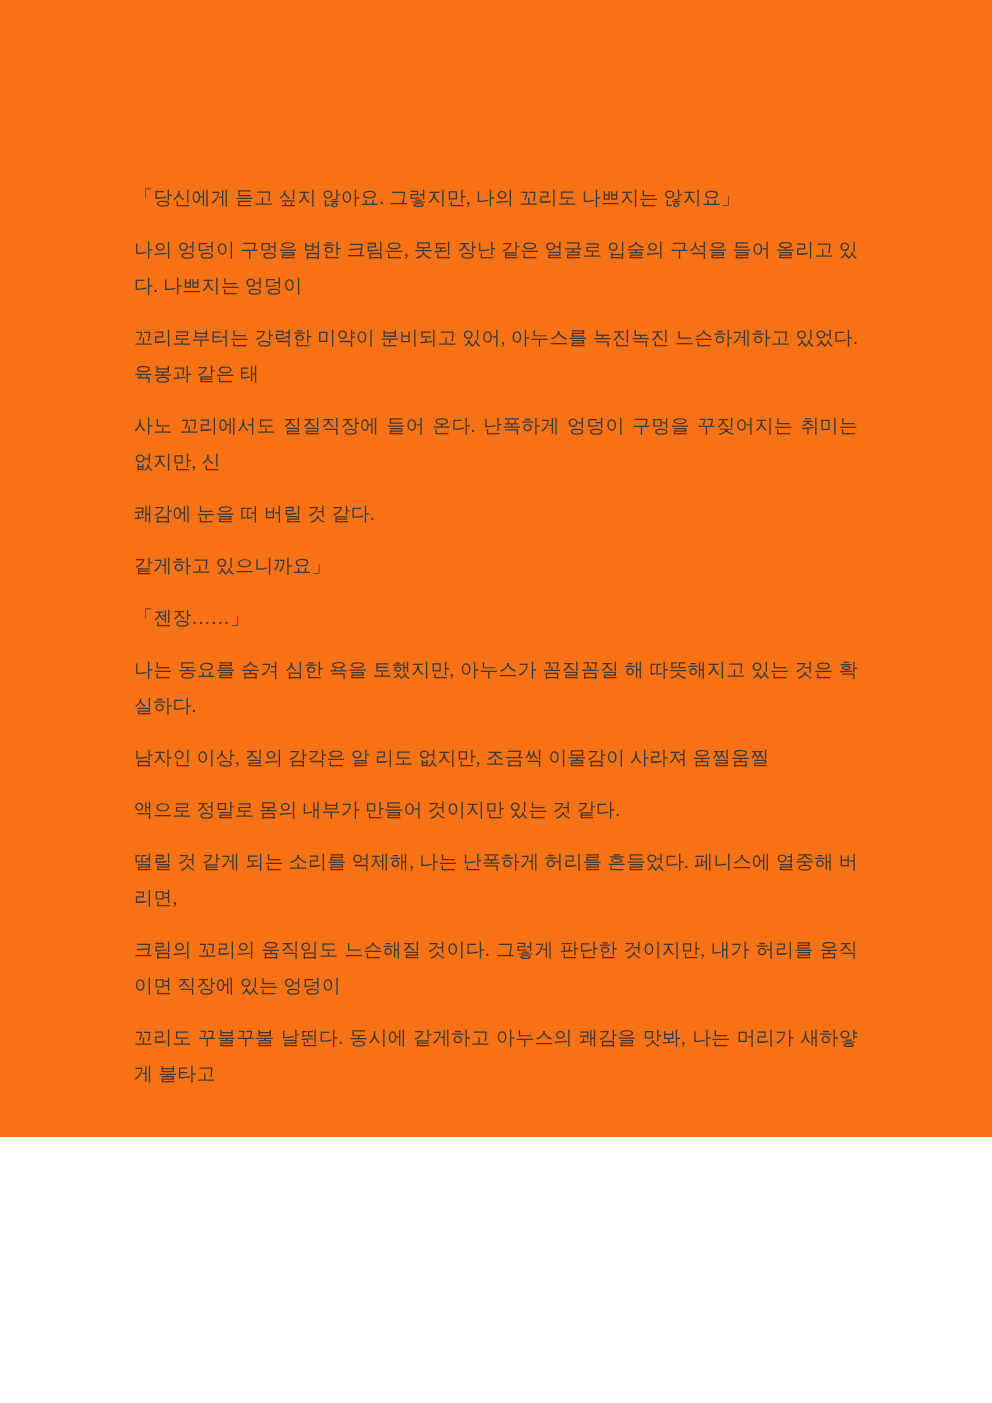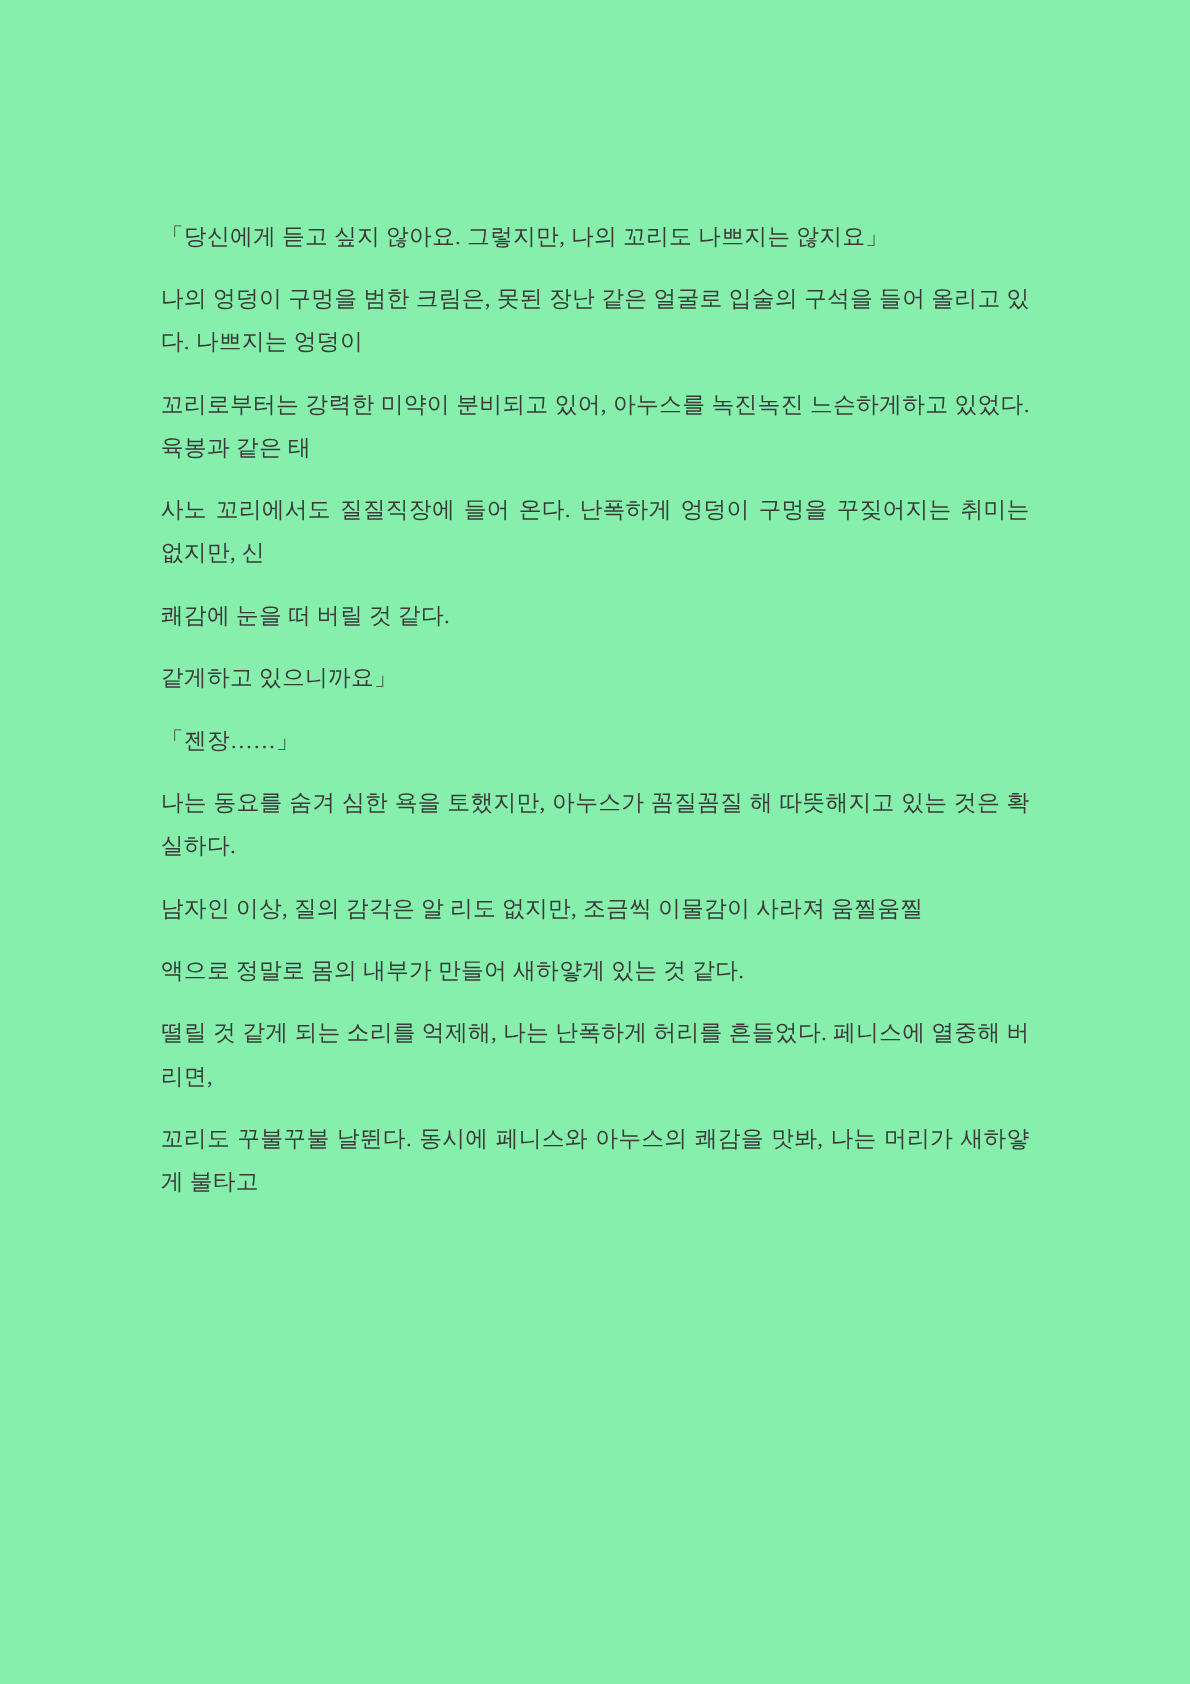--- a/index.html
+++ b/index.html
@@ -9,23 +9,23 @@
   }
   body {
     width: 992px;
     height: 1403px;
     overflow: hidden;
     font-family: "Liberation Serif", "DejaVu Serif", serif;
   }
   .page {
     box-sizing: border-box;
     width: 992px;
-    height: 1403px;
+    height: 1137px;
     padding: 180px 134px 0 134px;
-    background: #86efac;
+    background: #f97316;
   }
   .page p {
     margin: 0 0 16px 0;
     font-size: 19px;
     line-height: 36px;
     color: #3a3a3a;
     text-align: justify;
     word-break: normal;
     letter-spacing: 0.2px;
   }
@@ -36,16 +36,17 @@
 <div class="page">
   <p>「당신에게 듣고 싶지 않아요. 그렇지만, 나의 꼬리도 나쁘지는 않지요」</p>
   <p>나의 엉덩이 구멍을 범한 크림은, 못된 장난 같은 얼굴로 입술의 구석을 들어 올리고 있다. 나쁘지는 엉덩이</p>
   <p>꼬리로부터는 강력한 미약이 분비되고 있어, 아누스를 녹진녹진 느슨하게하고 있었다. 육봉과 같은 태</p>
   <p>사노 꼬리에서도 질질직장에 들어 온다. 난폭하게 엉덩이 구멍을 꾸짖어지는 취미는 없지만, 신</p>
   <p>쾌감에 눈을 떠 버릴 것 같다.</p>
   <p>같게하고 있으니까요」</p>
   <p>「젠장……」</p>
   <p>나는 동요를 숨겨 심한 욕을 토했지만, 아누스가 꼼질꼼질 해 따뜻해지고 있는 것은 확실하다.</p>
   <p>남자인 이상, 질의 감각은 알 리도 없지만, 조금씩 이물감이 사라져 움찔움찔</p>
-  <p>액으로 정말로 몸의 내부가 만들어 새하얗게 있는 것 같다.</p>
+  <p>액으로 정말로 몸의 내부가 만들어 것이지만 있는 것 같다.</p>
   <p>떨릴 것 같게 되는 소리를 억제해, 나는 난폭하게 허리를 흔들었다. 페니스에 열중해 버리면,</p>
-  <p>꼬리도 꾸불꾸불 날뛴다. 동시에 페니스와 아누스의 쾌감을 맛봐, 나는 머리가 새하얗게 불타고</p>
+  <p>크림의 꼬리의 움직임도 느슨해질 것이다. 그렇게 판단한 것이지만, 내가 허리를 움직이면 직장에 있는 엉덩이</p>
+  <p>꼬리도 꾸불꾸불 날뛴다. 동시에 같게하고 아누스의 쾌감을 맛봐, 나는 머리가 새하얗게 불타고</p>
 </div>
 
 </body></html>

